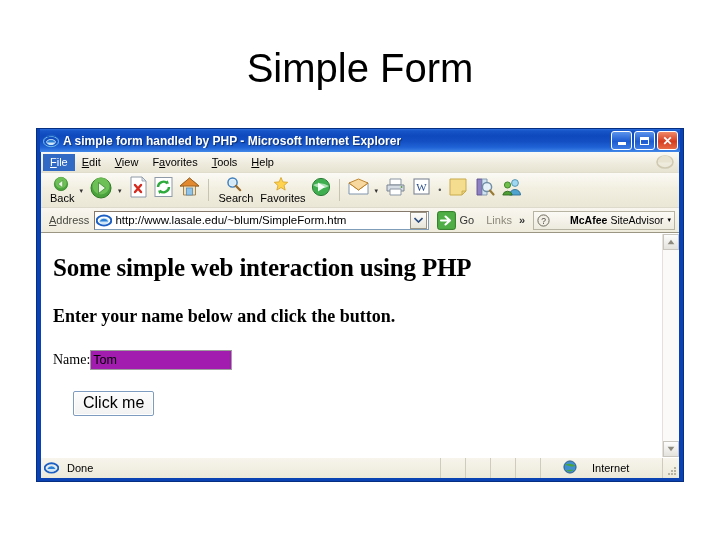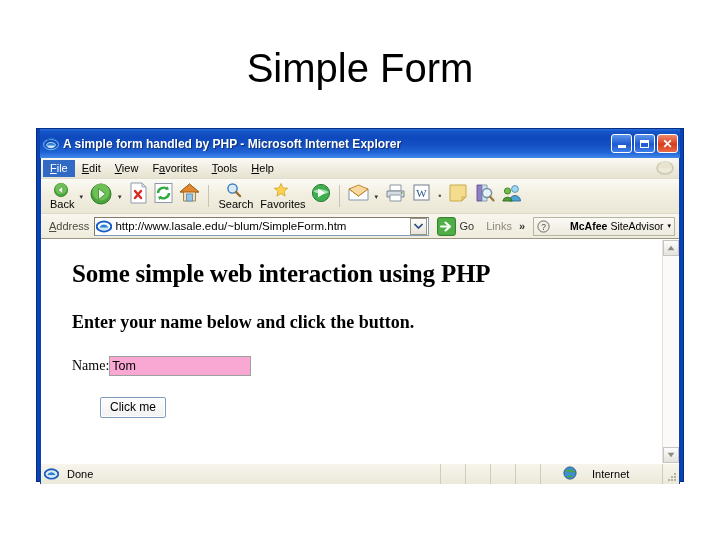--- a/index.html
+++ b/index.html
@@ -38,21 +38,21 @@
     height: 354px;
     background: #0A42B4;
     border: 1px solid #062f82;
     box-sizing: border-box;
     padding: 0 3px 3px 3px;
     box-shadow: 0 0 0 0 rgba(0,0,0,0);
   }
 
   
   #titlebar {
-    height: 29px;
+    height: 23px;
     background: linear-gradient(to bottom,
        #2b6ede 0%, #1655c8 8%, #0e49bd 30%, #1450c4 55%, #1f63d6 80%, #4287e8 100%);
     display: flex;
     align-items: center;
     padding: 0 2px 0 3px;
     position: relative;
   }
   #titlebar-icon {
     width: 16px; height: 16px;
     margin-right: 4px;
@@ -224,21 +224,21 @@
   #page-area {
     flex: 1 1 auto;
     display: flex;
     background: #ffffff;
     border-top: 1px solid #ffffff;
     overflow: hidden;
   }
   #page-content {
     flex: 1 1 auto;
     background: #ffffff;
-    padding: 14px 12px 0 31px;
+    padding: 14px 12px 0 12px;
     font-family: "Liberation Serif", serif;
   }
   #page-h1 {
     font-size: 25px;
     font-weight: bold;
     color: #000;
     font-family: "Liberation Serif", serif;
     margin: 6px 0 0 0;
     letter-spacing: -0.2px;
   }
@@ -258,31 +258,31 @@
     font-size: 14px;
     color: #000;
     font-family: "Liberation Serif", serif;
   }
   #name-input {
     width: 142px;
     height: 20px;
     box-sizing: border-box;
     border: 1px solid #a0a0a0;
     border-top-color: #9d9d9d;
-    background: #f9a8d4;
+    background: #a21caf;
     font-size: 12.5px;
     font-family: "Liberation Sans", sans-serif;
     color: #000;
     padding: 1px 2px;
     outline: none;
   }
   #click-btn {
     margin-top: 21px;
-    margin-left: 28px;
-    font-size: 12px;
+    margin-left: 20px;
+    font-size: 16px;
     font-family: "Liberation Sans", sans-serif;
     color: #000;
     background: linear-gradient(to bottom,#fdfdfd,#f2f2f2);
     border: 1px solid #7e9cc0;
     border-radius: 2px;
     padding: 2px 9px 3px 9px;
     box-shadow: inset 0 0 0 1px #ffffff;
   }
 
   

